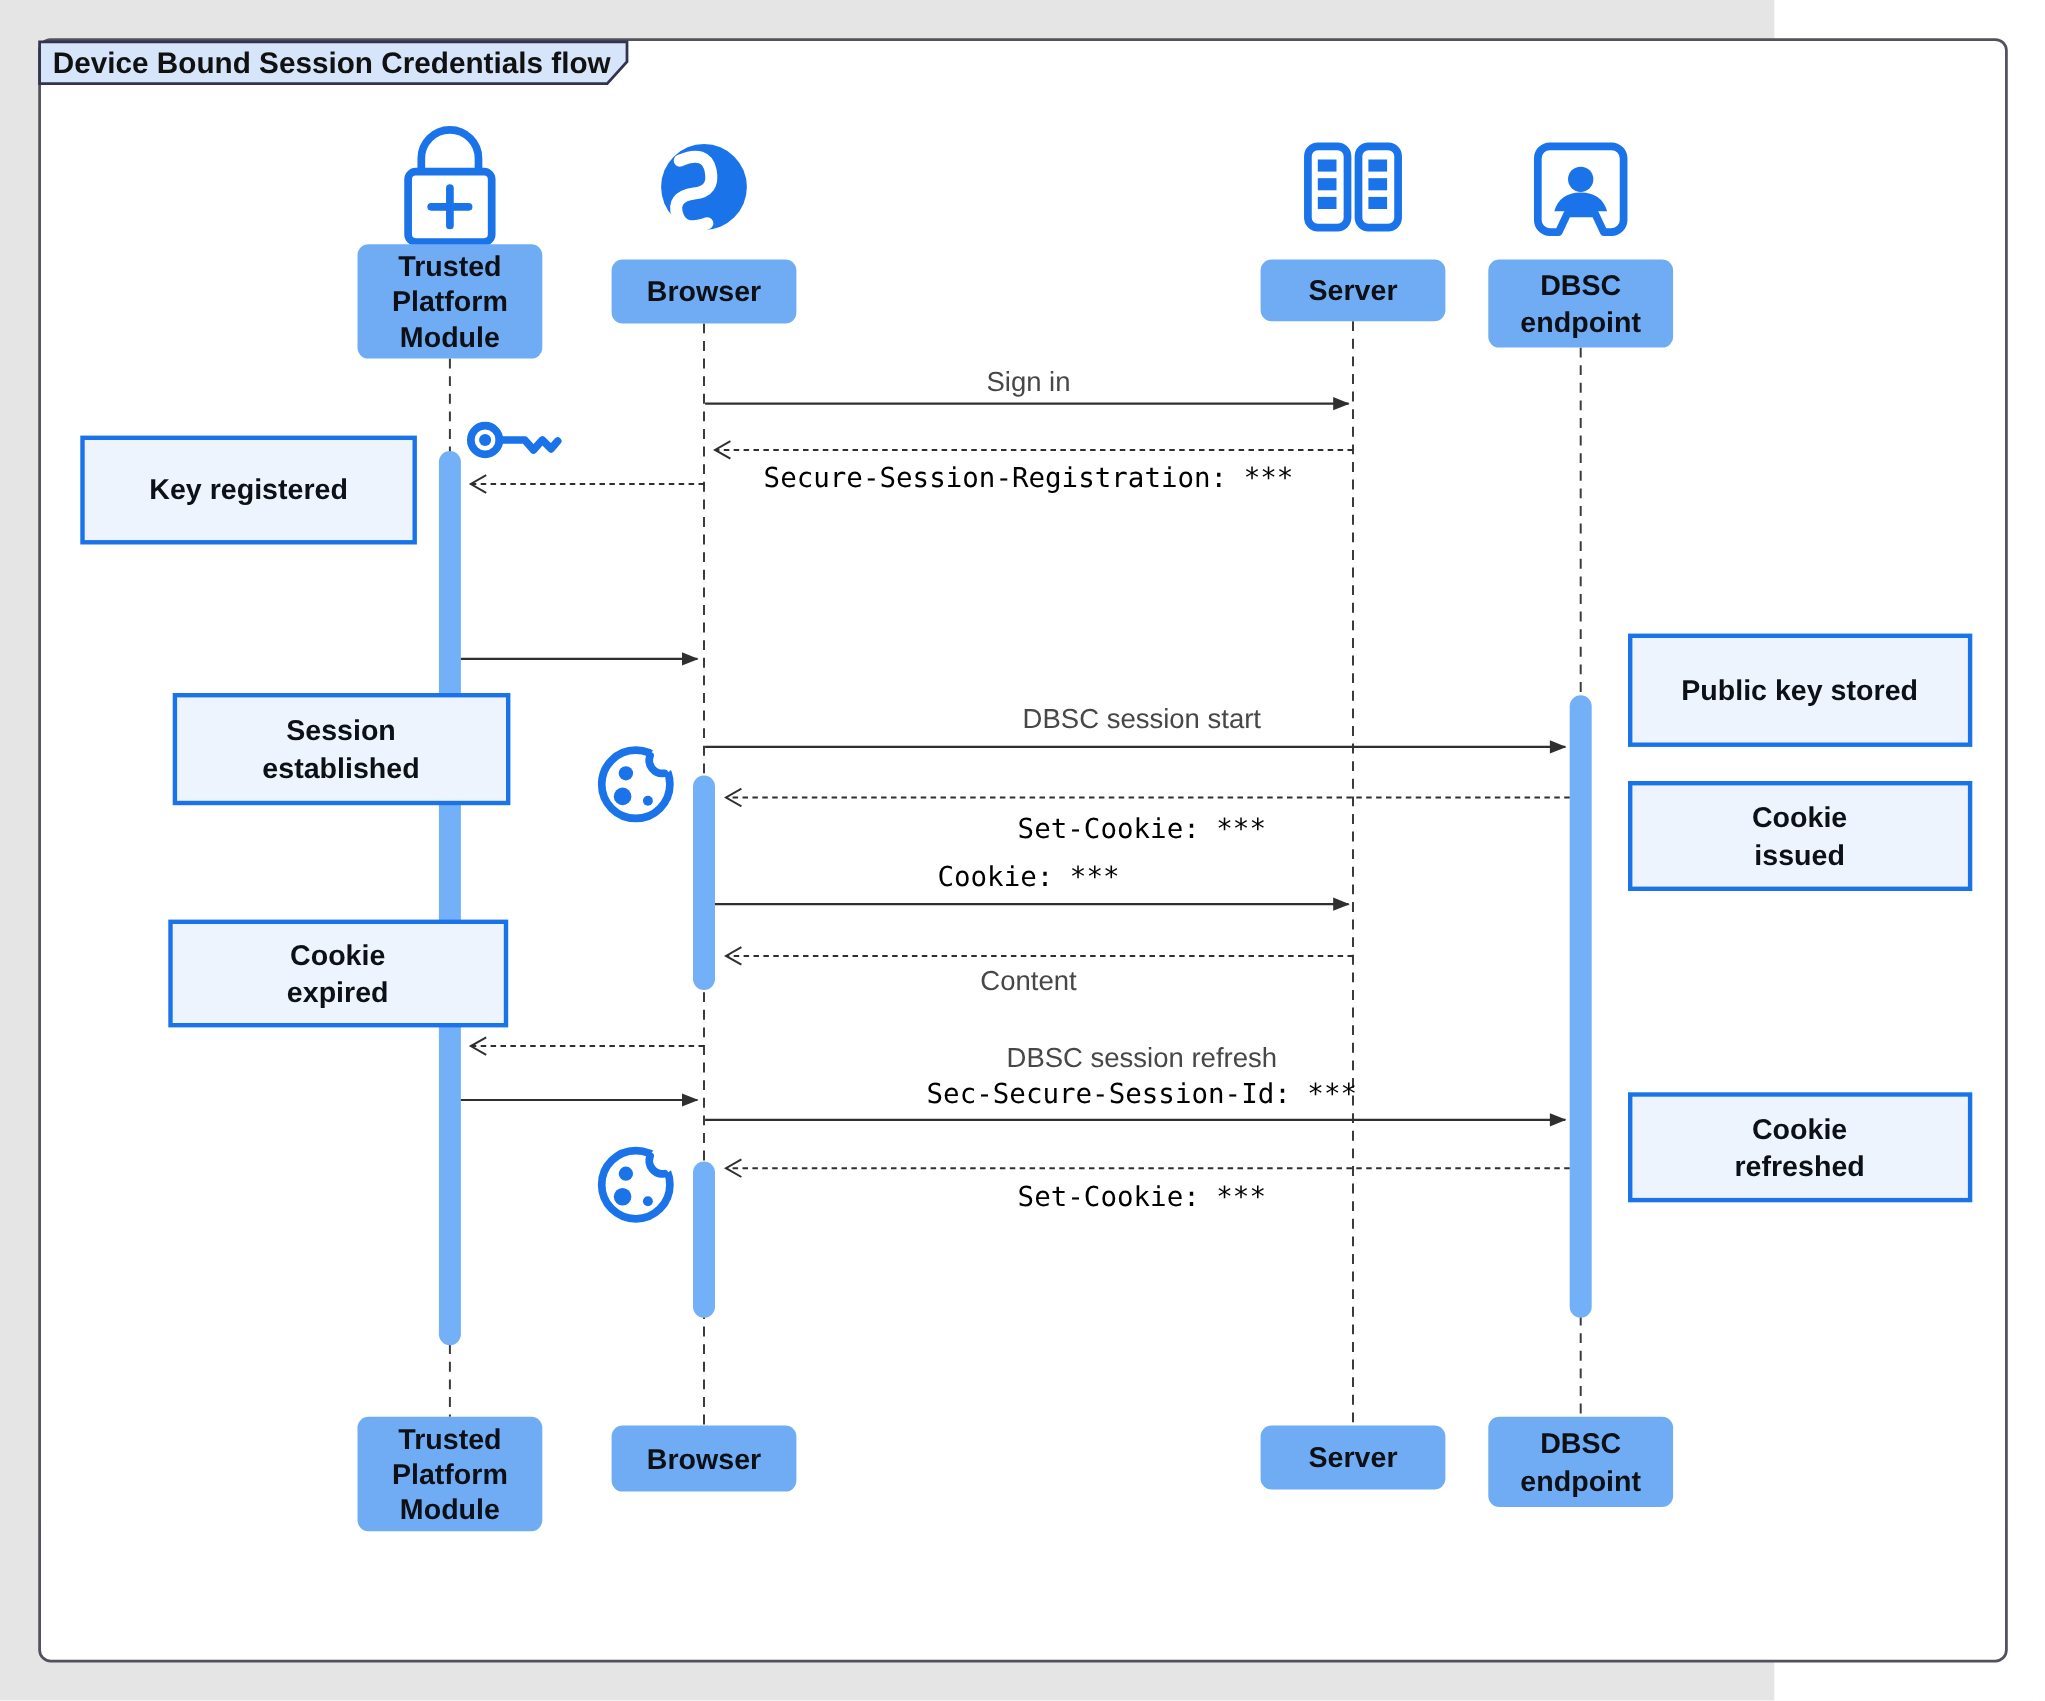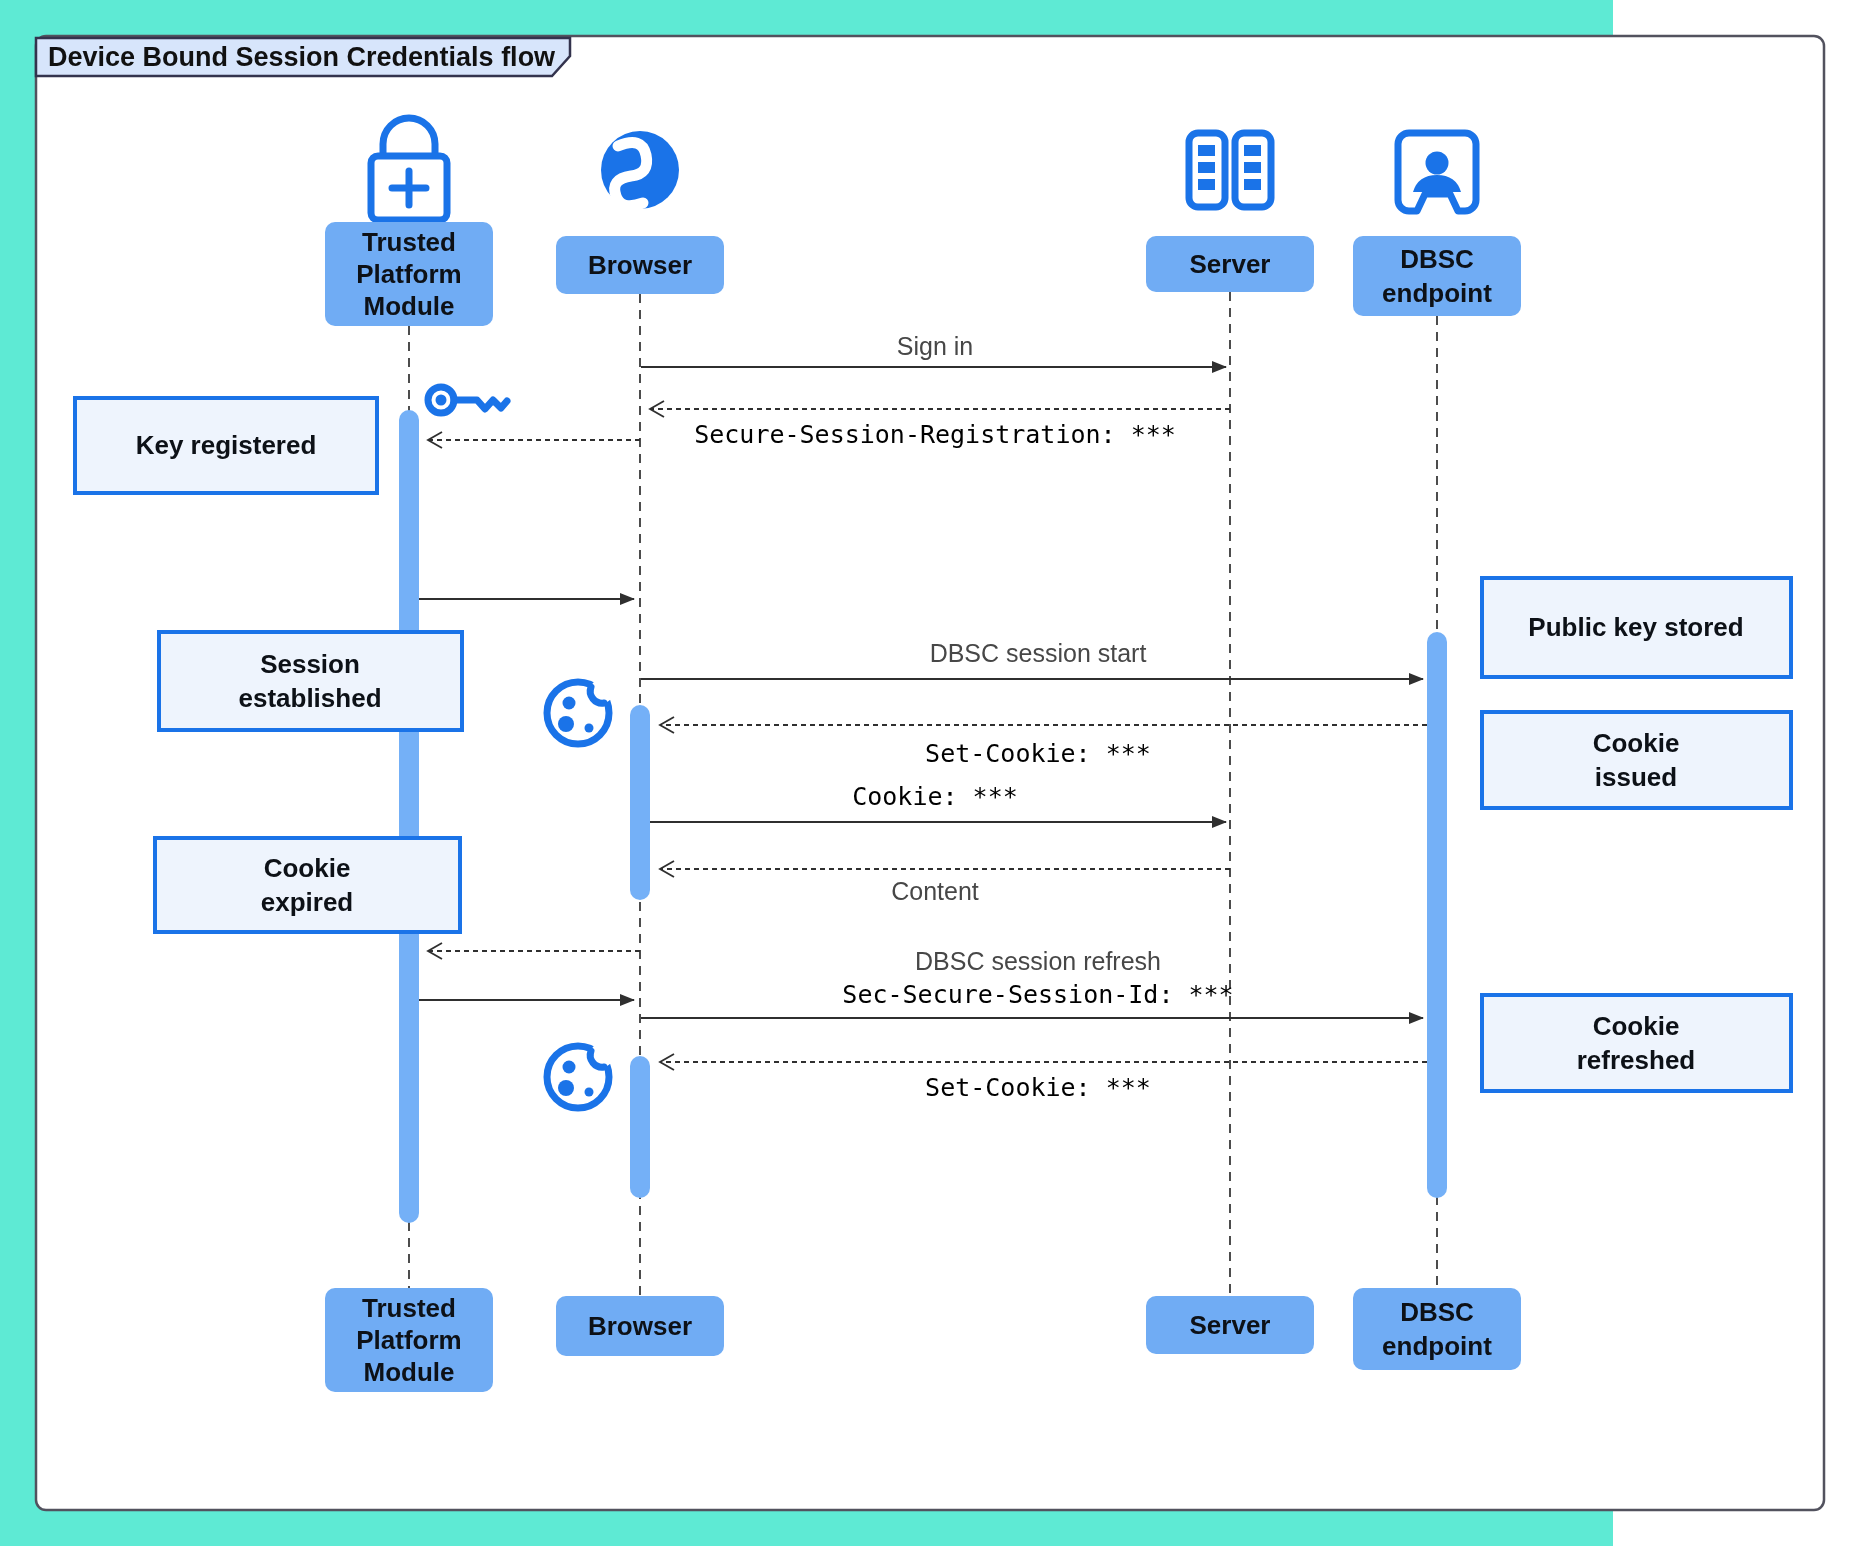--- a/index.html
+++ b/index.html
@@ -1,16 +1,16 @@
 <!DOCTYPE html>
 <html><head>
 <meta charset="utf-8">
 <style>
   html,body{margin:0;padding:0;background:#ffffff;}
-  .stage{width:1613px;height:1546px;position:relative;background:#5eead4;}
+  .stage{width:1613px;height:1546px;position:relative;background:#e5e5e5;}
   svg{display:block;}
   .frame{fill:#ffffff;stroke:#52525e;stroke-width:2.5;}
   .title-tab{fill:#d7e5fb;stroke:#33334d;stroke-width:2.5;}
   .title-text{font:bold 27px "Liberation Sans",sans-serif;fill:#111;}
   .lifeline{stroke:#3a3a3a;stroke-width:1.8;stroke-dasharray:9,7;fill:none;}
   .activation{fill:#74b0f7;}
   .actor-box{fill:#70acf4;}
   .actor-label{font:bold 26px "Liberation Sans",sans-serif;fill:#0d1117;text-anchor:middle;}
   .note-box{fill:#eef4fd;stroke:#1a73e8;stroke-width:4;}
   .note-label{font:bold 26px "Liberation Sans",sans-serif;fill:#0d1117;text-anchor:middle;}

